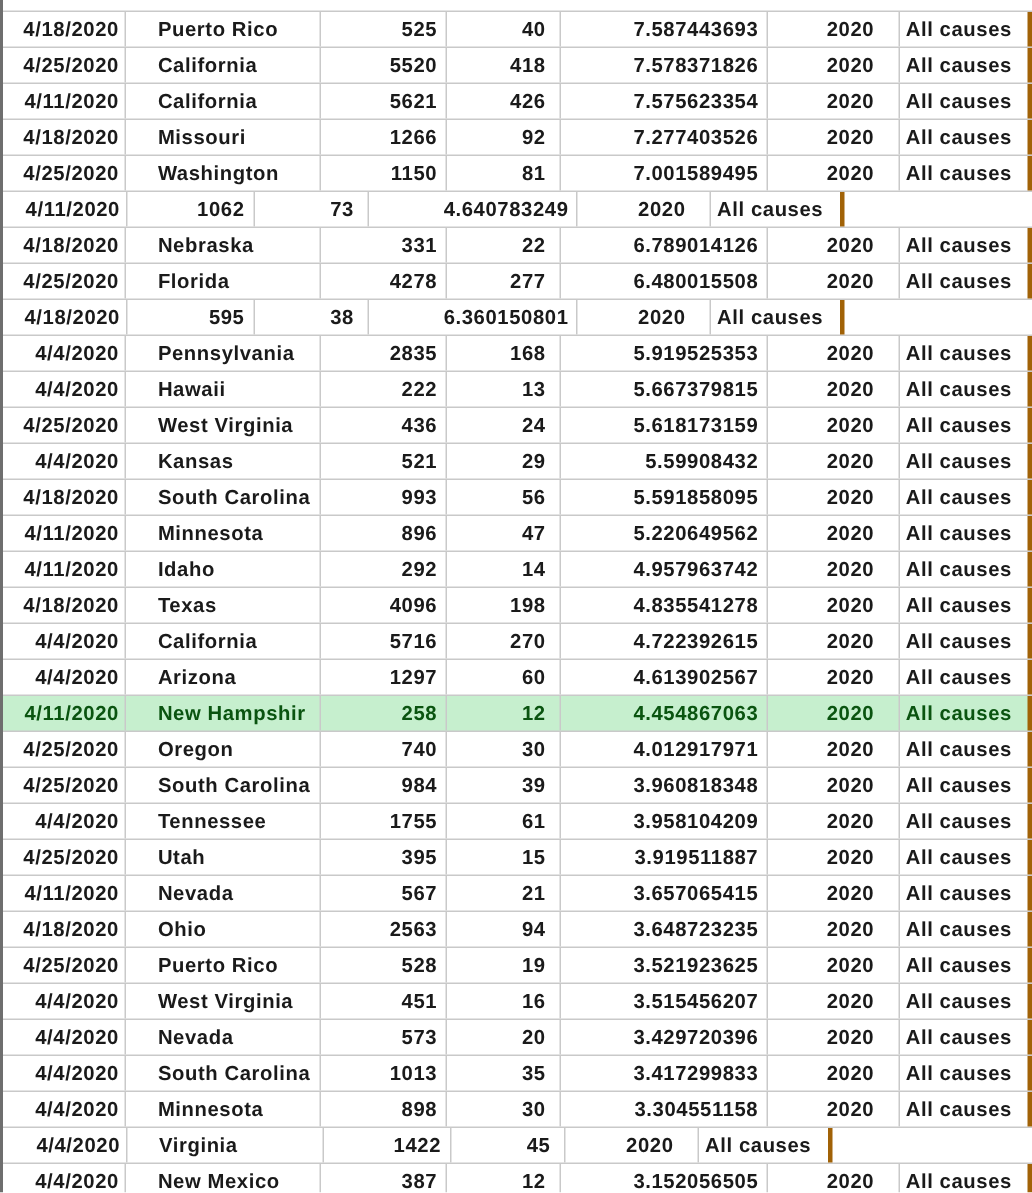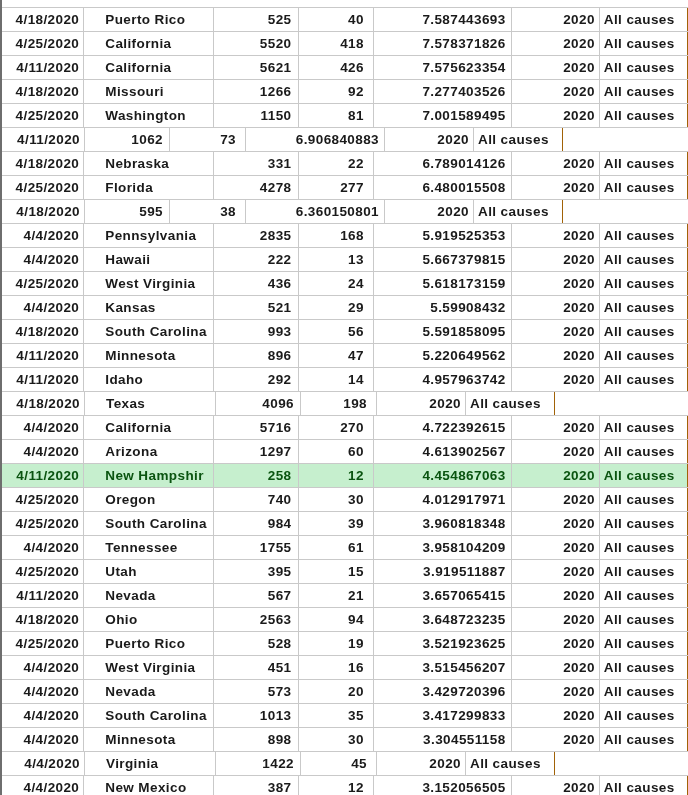--- a/index.html
+++ b/index.html
@@ -40,22 +40,22 @@
     overflow:hidden;
     white-space:nowrap;
     display:flex;
     align-items:center;
   }
   .c-date {width:83px;  justify-content:flex-end;  padding-right:4px;}
   .c-state{width:113px; justify-content:flex-start;padding-left:3px;margin-left:18px;}
   .c-v1   {width:85px;  justify-content:flex-end;  padding-right:6px;}
   .c-v2   {width:76px;  justify-content:flex-end;  padding-right:9px;}
   .c-rate {width:139px; justify-content:flex-end;  padding-right:5px;}
-  .c-year {width:89px;  justify-content:flex-end;  padding-right:4px;}
-  .c-cause{width:89px;  justify-content:flex-start;padding-left:4px; border-right:1px solid #a16207;}
+  .c-year {width:89px;  justify-content:flex-end;  padding-right:16px;}
+  .c-cause{width:89px;  justify-content:flex-start;padding-left:4px; border-right:3px solid #a16207;}
 </style>
 </head>
 <body>
 
 <div id="sheet">
   <div class="top-sliver"></div>
   <div>
       <div class="row">
     <div class="cell c-date">4/18/2020</div>
     <div class="cell c-state">Puerto Rico</div>
@@ -98,21 +98,21 @@
     <div class="cell c-v1">1150</div>
     <div class="cell c-v2">81</div>
     <div class="cell c-rate">7.001589495</div>
     <div class="cell c-year">2020</div>
     <div class="cell c-cause">All causes</div>
   </div>
       <div class="row">
     <div class="cell c-date">4/11/2020</div>
     <div class="cell c-v1">1062</div>
     <div class="cell c-v2">73</div>
-    <div class="cell c-rate">6.906840883</div>
+    <div class="cell c-rate">4.640783249</div>
     <div class="cell c-year">2020</div>
     <div class="cell c-cause">All causes</div>
   </div>
       <div class="row">
     <div class="cell c-date">4/18/2020</div>
     <div class="cell c-state">Nebraska</div>
     <div class="cell c-v1">331</div>
     <div class="cell c-v2">22</div>
     <div class="cell c-rate">6.789014126</div>
     <div class="cell c-year">2020</div>
@@ -196,20 +196,21 @@
     <div class="cell c-v2">14</div>
     <div class="cell c-rate">4.957963742</div>
     <div class="cell c-year">2020</div>
     <div class="cell c-cause">All causes</div>
   </div>
       <div class="row">
     <div class="cell c-date">4/18/2020</div>
     <div class="cell c-state">Texas</div>
     <div class="cell c-v1">4096</div>
     <div class="cell c-v2">198</div>
+    <div class="cell c-rate">4.835541278</div>
     <div class="cell c-year">2020</div>
     <div class="cell c-cause">All causes</div>
   </div>
       <div class="row">
     <div class="cell c-date">4/4/2020</div>
     <div class="cell c-state">California</div>
     <div class="cell c-v1">5716</div>
     <div class="cell c-v2">270</div>
     <div class="cell c-rate">4.722392615</div>
     <div class="cell c-year">2020</div>

